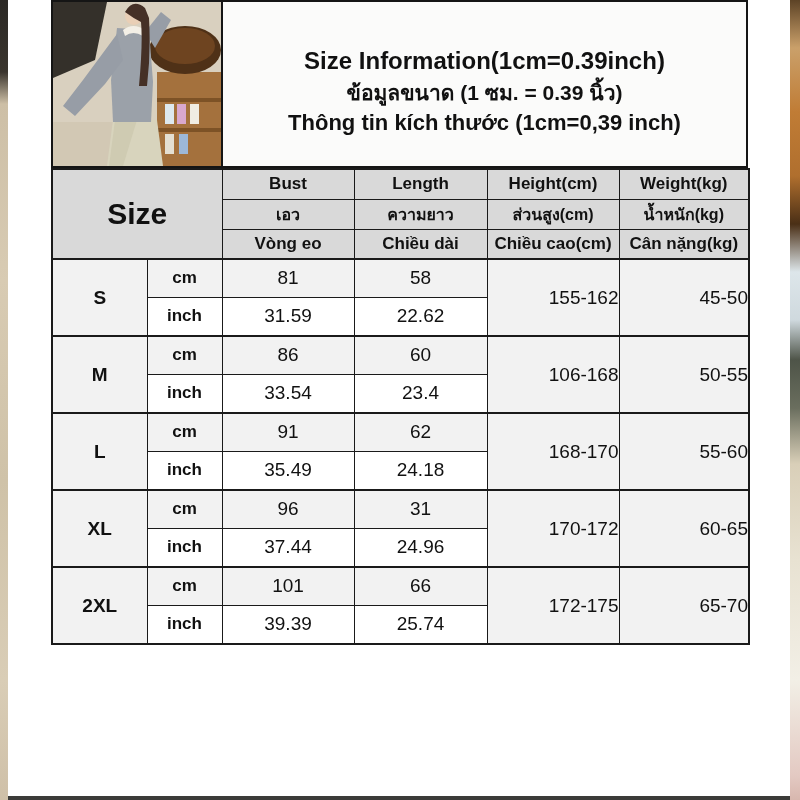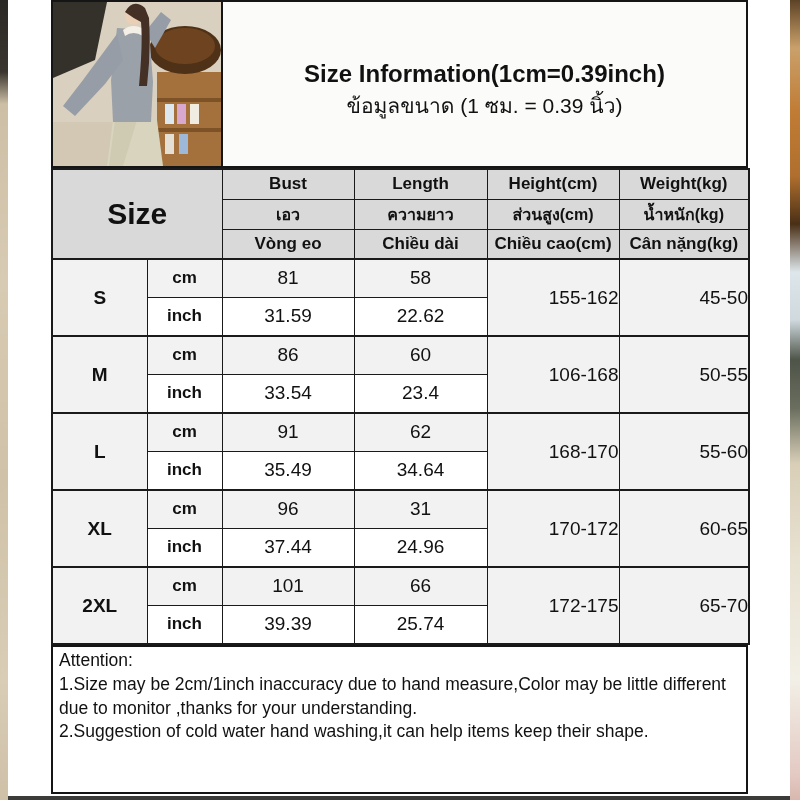--- a/index.html
+++ b/index.html
@@ -19,21 +19,21 @@
     border:2px solid #151515; background:#d9d0bf; }
   .photo-box svg { display:block; width:100%; height:100%; }
   .green-corner { position:absolute; left:223px; top:0; width:14px; height:11px; }
 
   
   .title-box { position:absolute; left:223px; top:0; width:525px; height:168px;
     border:2px solid #151515; border-left:none; background:#fbfbfa;
     display:flex; flex-direction:column; align-items:center; justify-content:center;
     gap:1px; padding-top:14px; }
   .title-en { font-size:24px; font-weight:bold; letter-spacing:0; }
-  .title-th { font-size:21px; font-weight:normal; }
+  .title-th { font-size:21px; font-weight:bold; }
   .title-vi { font-size:22px; font-weight:bold; }
 
   
   table.size-table { position:absolute; left:51px; top:168px; width:697px;
     border-collapse:collapse; table-layout:fixed; }
   .size-table td { border:1px solid #1a1a1a; text-align:center; vertical-align:middle;
     overflow:hidden; white-space:nowrap; }
   .size-table { border:2px solid #1a1a1a; }
   tr.h-row { height:30px; }
   tr.cm-row { height:38px; }
@@ -90,20 +90,21 @@
     </svg>
   </div>
 
   <svg class="green-corner" viewBox="0 0 14 11">
     <polygon points="0,0 14,0 14,11" fill="#2f9e44"></polygon>
   </svg>
 
   <div class="title-box">
     <div class="title-en">Size Information(1cm=0.39inch)</div>
     <div class="title-th">ข้อมูลขนาด (1 ซม. = 0.39 นิ้ว)</div>
+    <div class="title-vi">Thông tin kích thước (1cm=0,39 inch)</div>
   </div>
 
   <table class="size-table">
     <colgroup>
       <col style="width:95px">
         <col style="width:75px">
         <col style="width:132px">
       <col style="width:133px">
         <col style="width:132px">
         <col style="width:130px">
@@ -161,21 +162,21 @@
       <td class="size-cell" rowspan="2">L</td>
       <td class="unit">cm</td>
       <td class="val">91</td>
       <td class="val">62</td>
       <td class="val merged" rowspan="2">168-170</td>
       <td class="val merged" rowspan="2">55-60</td>
     </tr>
     <tr class="inch-row">
       <td class="unit">inch</td>
       <td class="val">35.49</td>
-      <td class="val">34.64</td>
+      <td class="val">24.18</td>
     </tr>
 
     <tr class="cm-row block-top">
       <td class="size-cell" rowspan="2">XL</td>
       <td class="unit">cm</td>
       <td class="val">96</td>
       <td class="val">31</td>
       <td class="val merged" rowspan="2">170-172</td>
       <td class="val merged" rowspan="2">60-65</td>
     </tr>
@@ -194,19 +195,14 @@
       <td class="val merged" rowspan="2">65-70</td>
     </tr>
     <tr class="inch-row">
       <td class="unit">inch</td>
       <td class="val">39.39</td>
       <td class="val">25.74</td>
     </tr>
   </tbody>
     </table>
 
-  <div class="attention-box">
-    <p>Attention:</p>
-    <p>1.Size may be 2cm/1inch inaccuracy due to hand measure,Color may be little different due to monitor ,thanks for your understanding.</p>
-    <p>2.Suggestion of cold water hand washing,it can help items keep their shape.</p>
-  </div>
 
 </div>
 
 </body></html>

